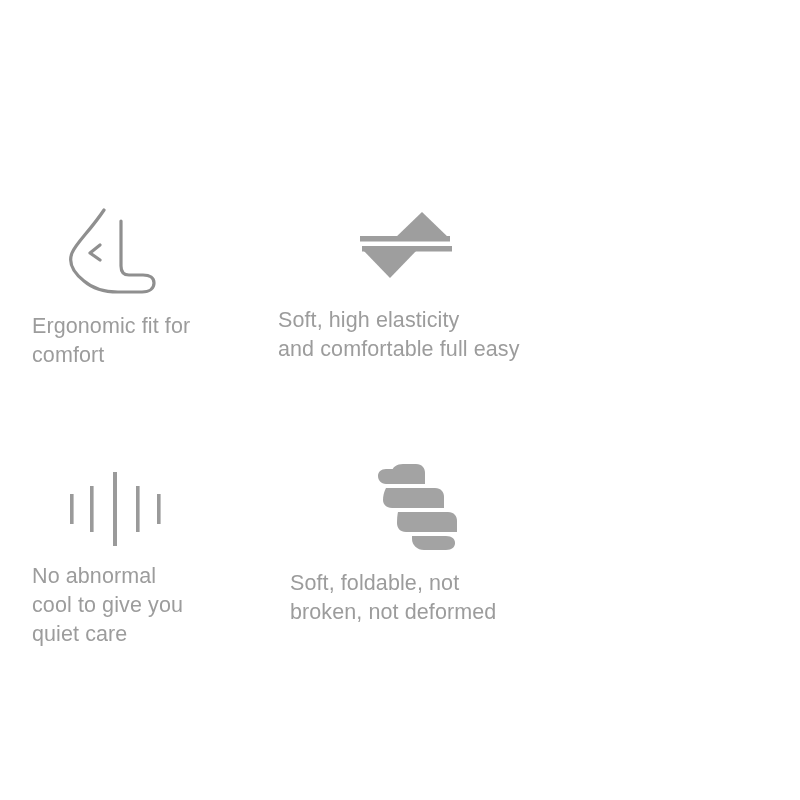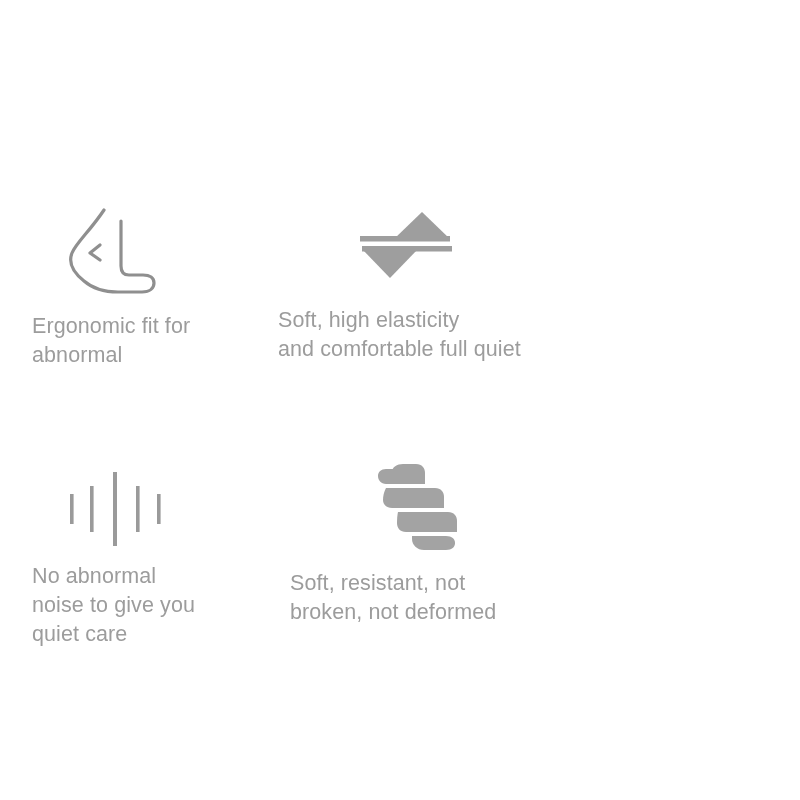--- a/index.html
+++ b/index.html
@@ -69,55 +69,55 @@
 <body>
 
 <div class="feature-board">
 
   <div class="feature-cell" id="cell-1">
     <svg class="feature-icon" id="icon-1" viewBox="0 0 108 92">
       <path d="M42 5 C 28 26, 14 38, 10 48 C 6 58, 12 68, 22 76 C 30 83, 42 87, 56 87 L 80 87 C 88 87, 92 83, 92 78 C 92 73, 88 70, 81 70 L 67 70 C 62 70, 59 67, 59 61 L 59 16" fill="none" stroke="#8f8f8f" stroke-width="3.2" stroke-linecap="round" stroke-linejoin="round"></path>
       <path d="M38 40 L 28 48 L 38 55" fill="none" stroke="#8f8f8f" stroke-width="3.2" stroke-linecap="round" stroke-linejoin="round"></path>
     </svg>
     <div class="feature-caption" id="caption-1">Ergonomic fit for
-abnormal</div>
+comfort</div>
   </div>
 
   <div class="feature-cell" id="cell-2">
     <svg class="feature-icon" id="icon-2" viewBox="0 0 104 74">
       <polygon points="68,4 96,31 40,31" fill="#9e9e9e"></polygon>
       <rect x="6" y="28" width="90" height="5.5" fill="#9e9e9e"></rect>
       <rect x="8" y="38" width="90" height="5.5" fill="#9e9e9e"></rect>
       <polygon points="36,70 8,41 64,41" fill="#9e9e9e"></polygon>
     </svg>
     <div class="feature-caption" id="caption-2">Soft, high elasticity
-and comfortable full quiet</div>
+and comfortable full easy</div>
   </div>
 
 
   <div class="feature-cell" id="cell-4">
     <svg class="feature-icon" id="icon-4" viewBox="0 0 108 82">
       <rect x="8" y="26" width="3.6" height="30" fill="#9a9a9a"></rect>
       <rect x="28" y="18" width="3.6" height="46" fill="#9a9a9a"></rect>
       <rect x="51" y="4" width="4.0" height="74" fill="#9a9a9a"></rect>
       <rect x="74" y="18" width="3.6" height="46" fill="#9a9a9a"></rect>
       <rect x="95" y="26" width="3.6" height="30" fill="#9a9a9a"></rect>
     </svg>
     <div class="feature-caption" id="caption-4">No abnormal
-noise to give you
+cool to give you
 quiet care</div>
   </div>
 
   <div class="feature-cell" id="cell-5">
     <svg class="feature-icon" id="icon-5" viewBox="0 0 96 96">
       <g fill="#a3a3a3">
         <path d="M20 14 C 20 9, 25 6, 31 6 L 44 6 C 50 6, 53 10, 53 15 L 53 26 L 14 26 C 9 26, 6 22, 6 18 C 6 14, 9 11, 14 11 L 26 11 C 29 11, 30 13, 30 15"></path>
         <path d="M14 30 L 63 30 C 69 30, 72 34, 72 39 L 72 50 L 20 50 C 14 50, 11 46, 11 42 C 11 35, 14 30, 14 30 Z"></path>
         <path d="M26 54 L 76 54 C 82 54, 85 58, 85 63 L 85 74 L 34 74 C 28 74, 25 70, 25 65 C 25 58, 26 54, 26 54 Z"></path>
         <path d="M40 78 L 74 78 C 80 78, 83 81, 83 85 C 83 89, 80 92, 74 92 L 52 92 C 45 92, 40 87, 40 81 Z"></path>
       </g>
     </svg>
-    <div class="feature-caption" id="caption-5">Soft, resistant, not
+    <div class="feature-caption" id="caption-5">Soft, foldable, not
 broken, not deformed</div>
   </div>
 
 
 </div>
 
 </body></html>

